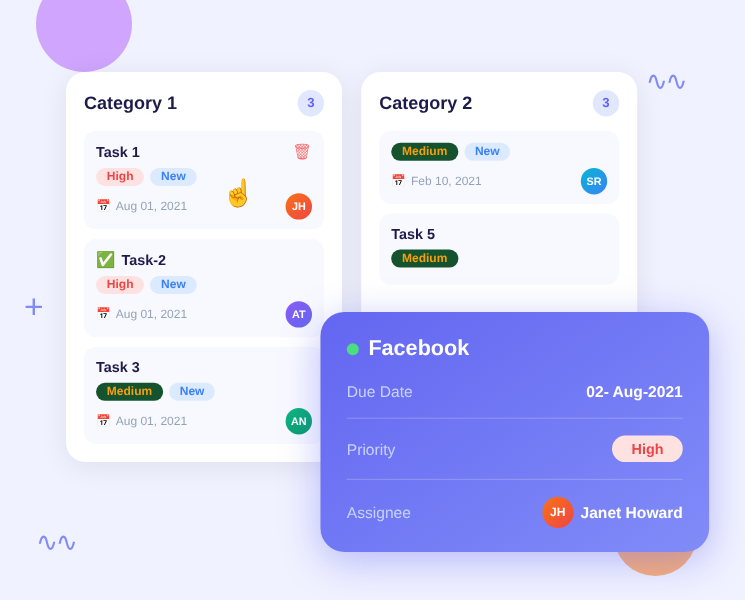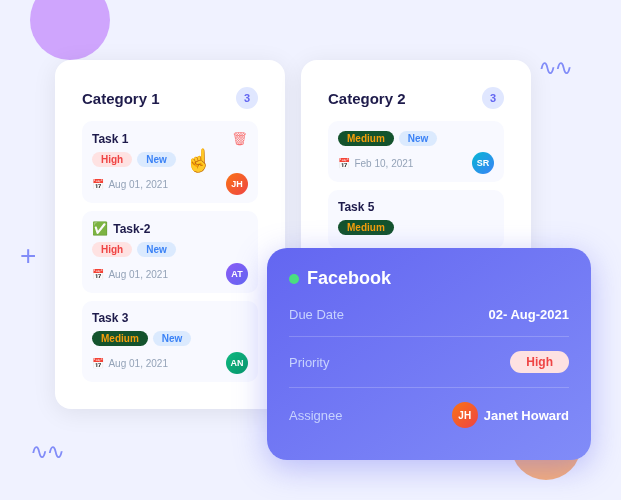--- a/index.html
+++ b/index.html
@@ -56,21 +56,21 @@
       position: absolute;
       top: 60px; left: 55px;
       display: flex;
       gap: 16px;
     }
 
     
     .board-card {
       background: #ffffff;
       border-radius: 16px;
-      padding: 27px;
+      padding: 15px;
       width: 230px;
       box-shadow: 0 4px 24px rgba(0,0,0,0.08);
     }
 
     .board-header {
       display: flex;
       justify-content: space-between;
       align-items: center;
       margin-bottom: 12px;
     }
@@ -201,21 +201,21 @@
       font-size: 18px;
       font-weight: 700;
       color: #ffffff;
     }
     .popup-row {
       display: flex;
       justify-content: space-between;
       align-items: center;
       margin-bottom: 14px;
     }
-    .popup-row:last-child { margin-bottom: 12px; gap: 12px; }
+    .popup-row:last-child { margin-bottom: 0; gap: 12px; }
     .popup-label {
       font-size: 13px;
       color: #c7d2fe;
       font-weight: 500;
     }
     .popup-value {
       font-size: 13px;
       color: #ffffff;
       font-weight: 600;
     }

